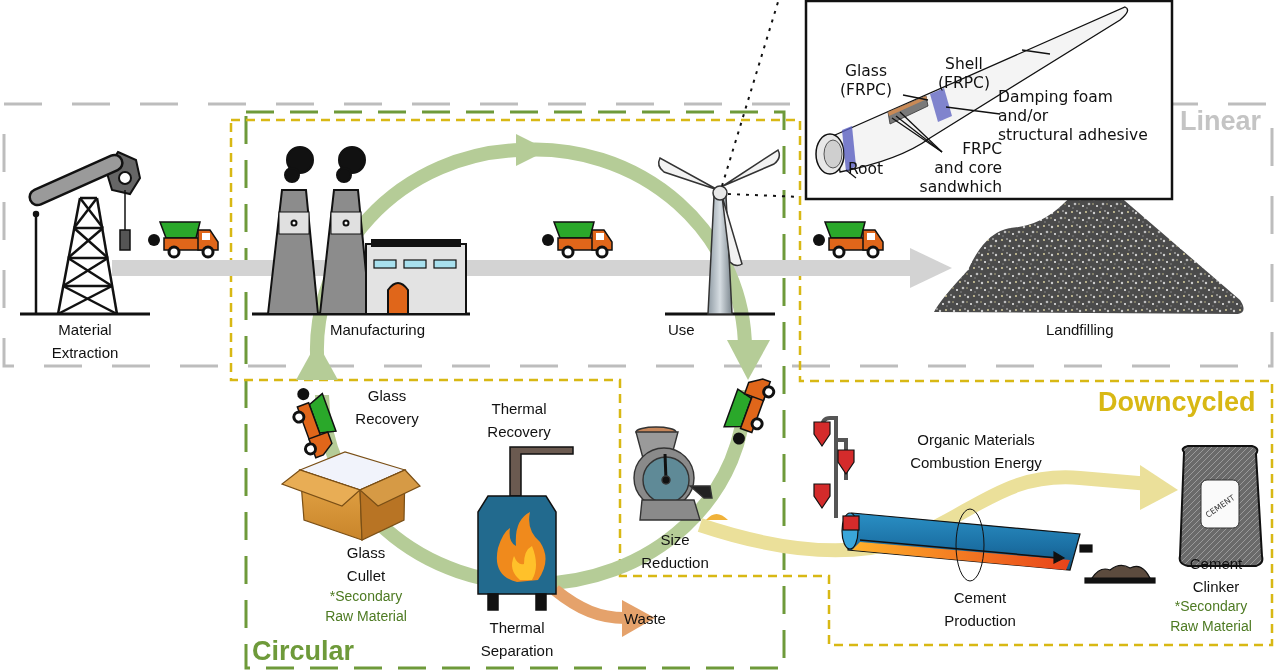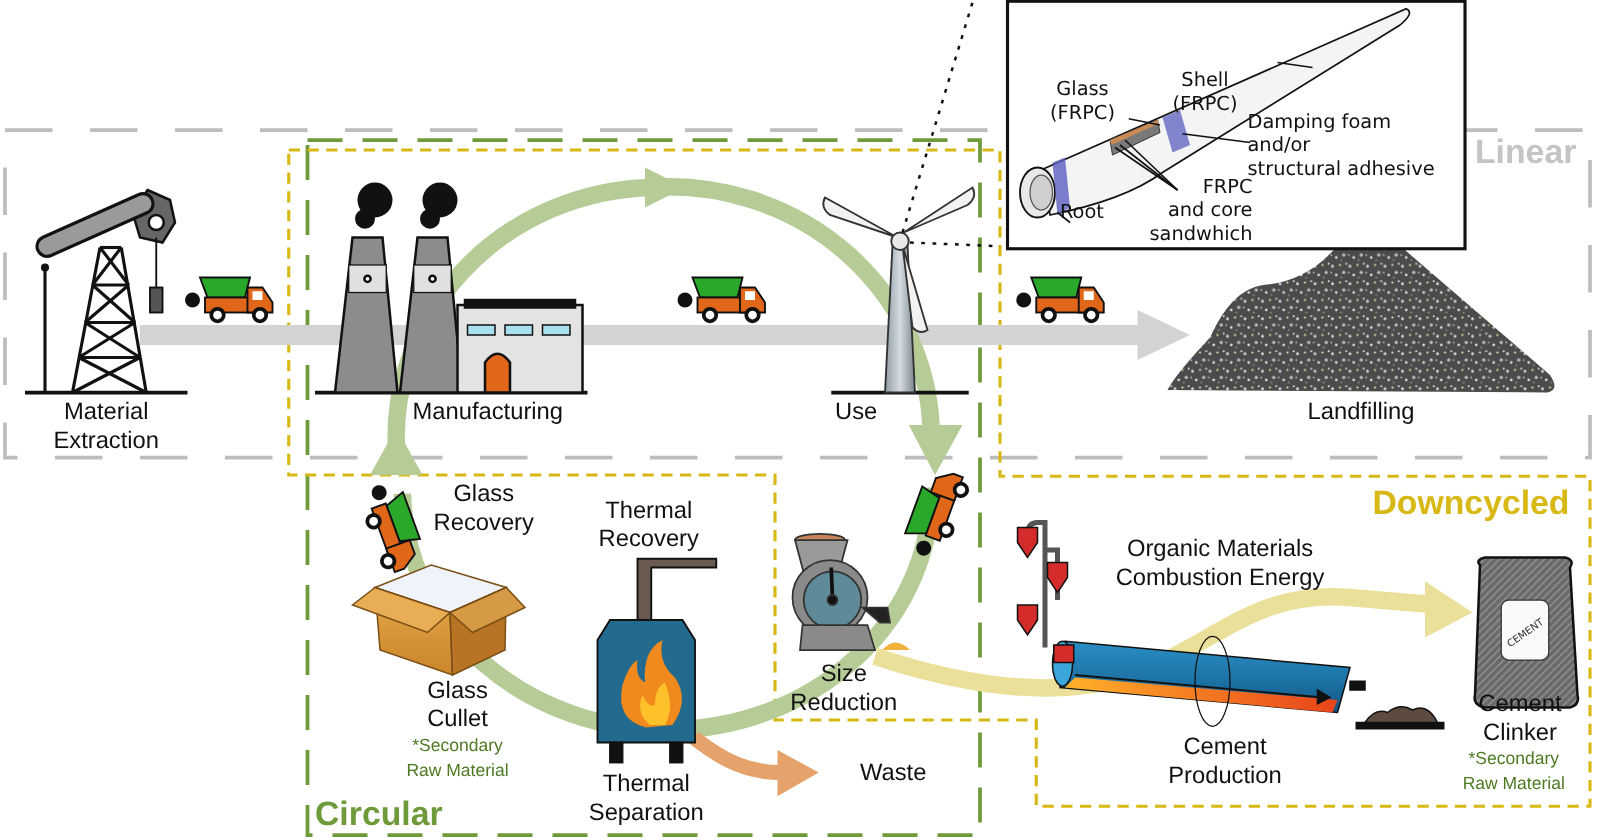--- a/index.html
+++ b/index.html
@@ -1,18 +1,18 @@
 <!DOCTYPE html>
 <html><head>
 <meta charset="utf-8">
 <style>
   html, body { margin:0; padding:0; background:#ffffff; }
   body { width:1280px; height:672px; overflow:hidden; position:relative; font-family:"Liberation Sans", sans-serif; }
   #stage { position:absolute; left:0; top:0; width:1280px; height:672px; }
-  .lbl { position:absolute; font-family:"Liberation Sans", sans-serif; font-size:19px; line-height:23px; color:#111; text-align:center; white-space:nowrap; }
+  .lbl { position:absolute; font-family:"Liberation Sans", sans-serif; font-size:15px; line-height:23px; color:#111; text-align:center; white-space:nowrap; }
   .green-note { color:#4d7a22; font-size:14px; line-height:20px; }
   .region-title { position:absolute; font-family:"Liberation Sans", sans-serif; font-weight:bold; font-size:27px; white-space:nowrap; }
   .inset-txt { position:absolute; font-family:"DejaVu Sans", sans-serif; font-size:15.5px; line-height:19px; color:#111; white-space:nowrap; }
 </style>
 </head>
 <body>
 
 <div id="stage">
 <svg width="1280" height="672" viewBox="0 0 1280 672" style="position:absolute;left:0;top:0">
   <defs>
@@ -276,21 +276,21 @@
 </div>
 
 <div class="lbl" style="left:464px;top:397px;width:110px;">
   <div>Thermal</div>
   <div>Recovery</div>
 </div>
 <div class="lbl" style="left:452px;top:616px;width:130px;">
   <div>Thermal</div>
   <div>Separation</div>
 </div>
-<div class="lbl" style="left:688px;top:607px;">Waste</div>
+<div class="lbl" style="left:624px;top:607px;">Waste</div>
 
 <div class="lbl" style="left:620px;top:528px;width:110px;">
   <div>Size</div>
   <div>Reduction</div>
 </div>
 
 <div class="lbl" style="left:866px;top:428px;width:220px;">
   <div>Organic Materials</div>
   <div>Combustion Energy</div>
 </div>

